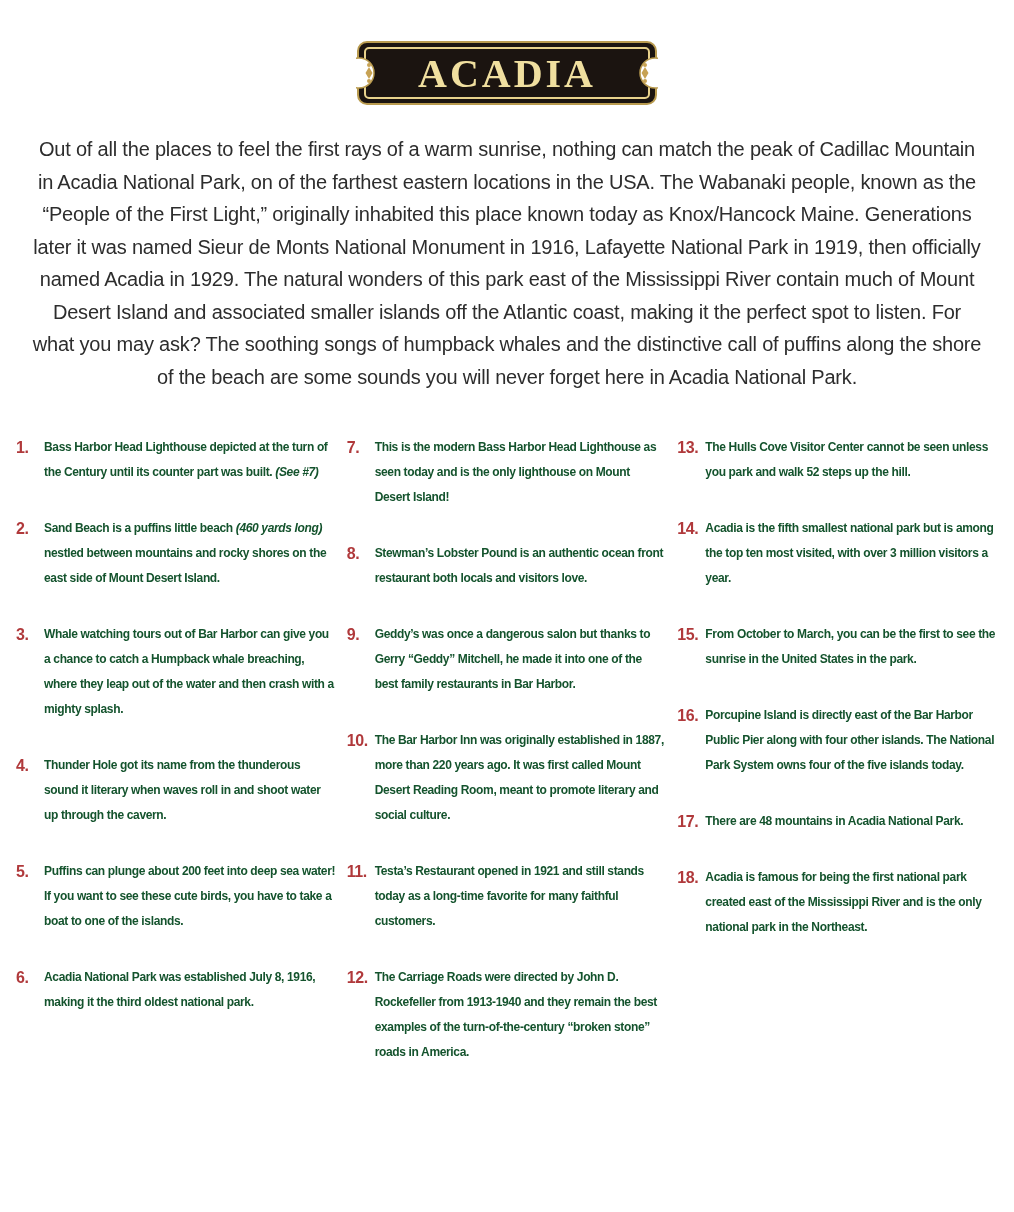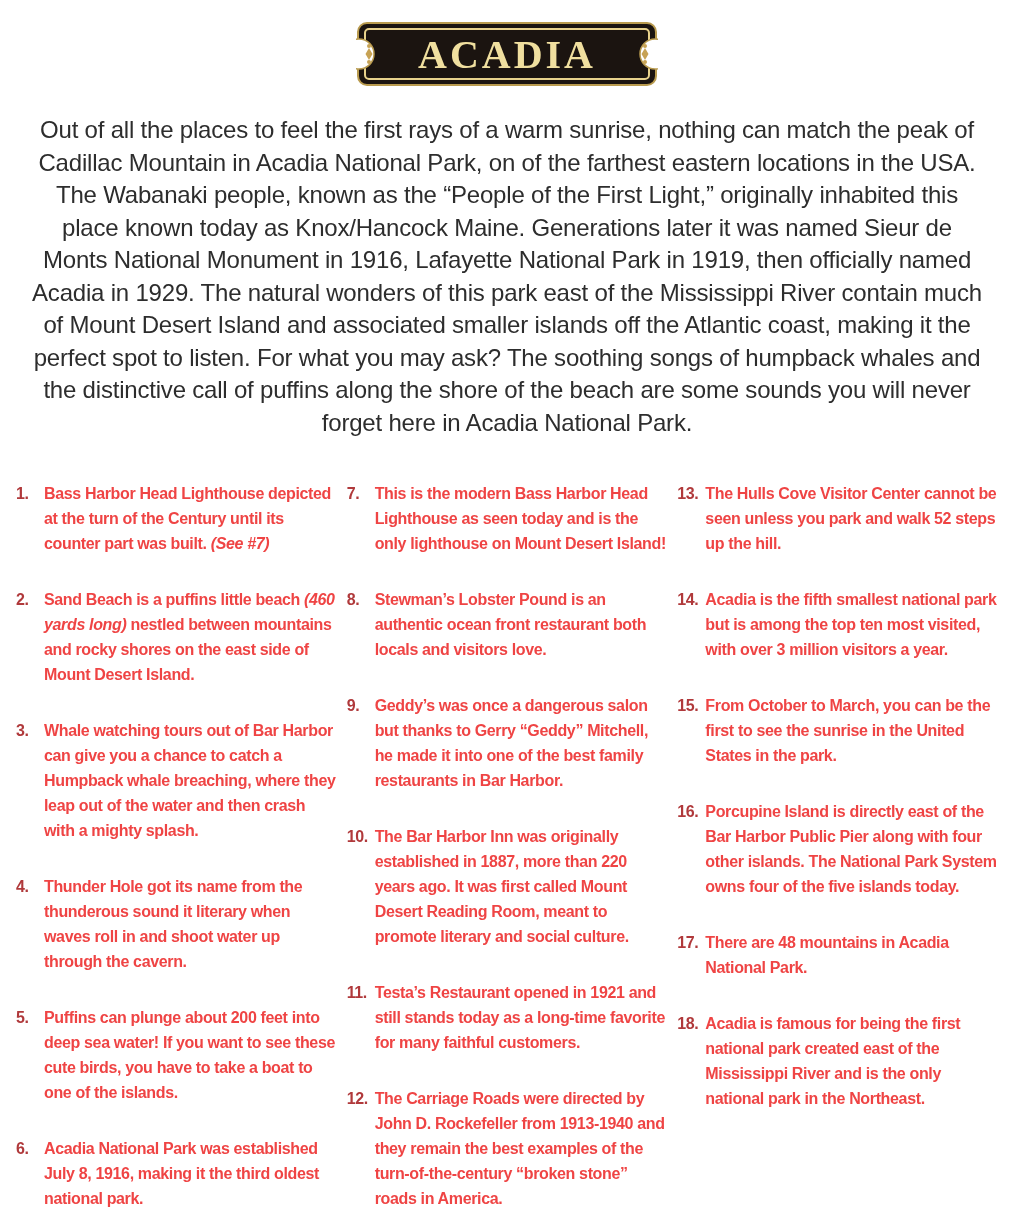--- a/index.html
+++ b/index.html
@@ -13,29 +13,29 @@
   }
   .page {
     width: 1014px;
     height: 1212px;
     position: relative;
   }
   
   .logo-wrap {
     display: flex;
     justify-content: center;
-    padding-top: 21px;
+    padding-top: 40px;
   }
   .logo-svg { display: block; }
   
   .intro {
     width: 952px;
     margin: 27px auto 0 auto;
     text-align: center;
-    font-size: 24px;
+    font-size: 20px;
     line-height: 32.5px;
     letter-spacing: -0.2px;
     color: #2d2d2d;
     font-weight: normal;
   }
   
   .facts {
     display: flex;
     gap: 10px;
     padding: 0 16px;
@@ -53,23 +53,23 @@
   }
   .fact-num {
     flex: 0 0 28px;
     color: #b0393b;
     font-weight: bold;
     font-size: 16px;
     line-height: 25px;
     letter-spacing: -0.4px;
   }
   .fact-text {
-    color: #ef4444;
+    color: #14532d;
     font-weight: bold;
-    font-size: 16px;
+    font-size: 12px;
     line-height: 25px;
     letter-spacing: -0.35px;
     max-width: 302px;
   }
   .fact-text .it { font-style: italic; }
 </style>
 </head>
 <body>
 
 <div class="page">

